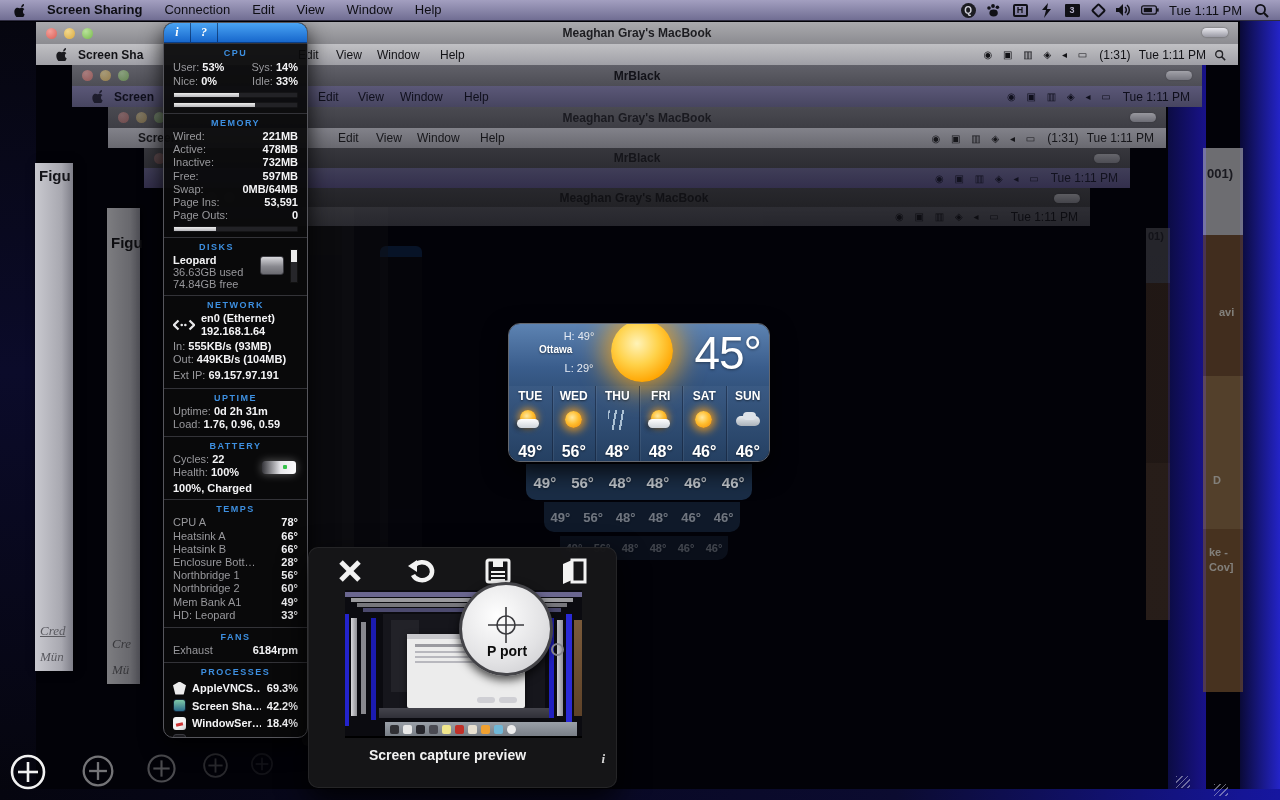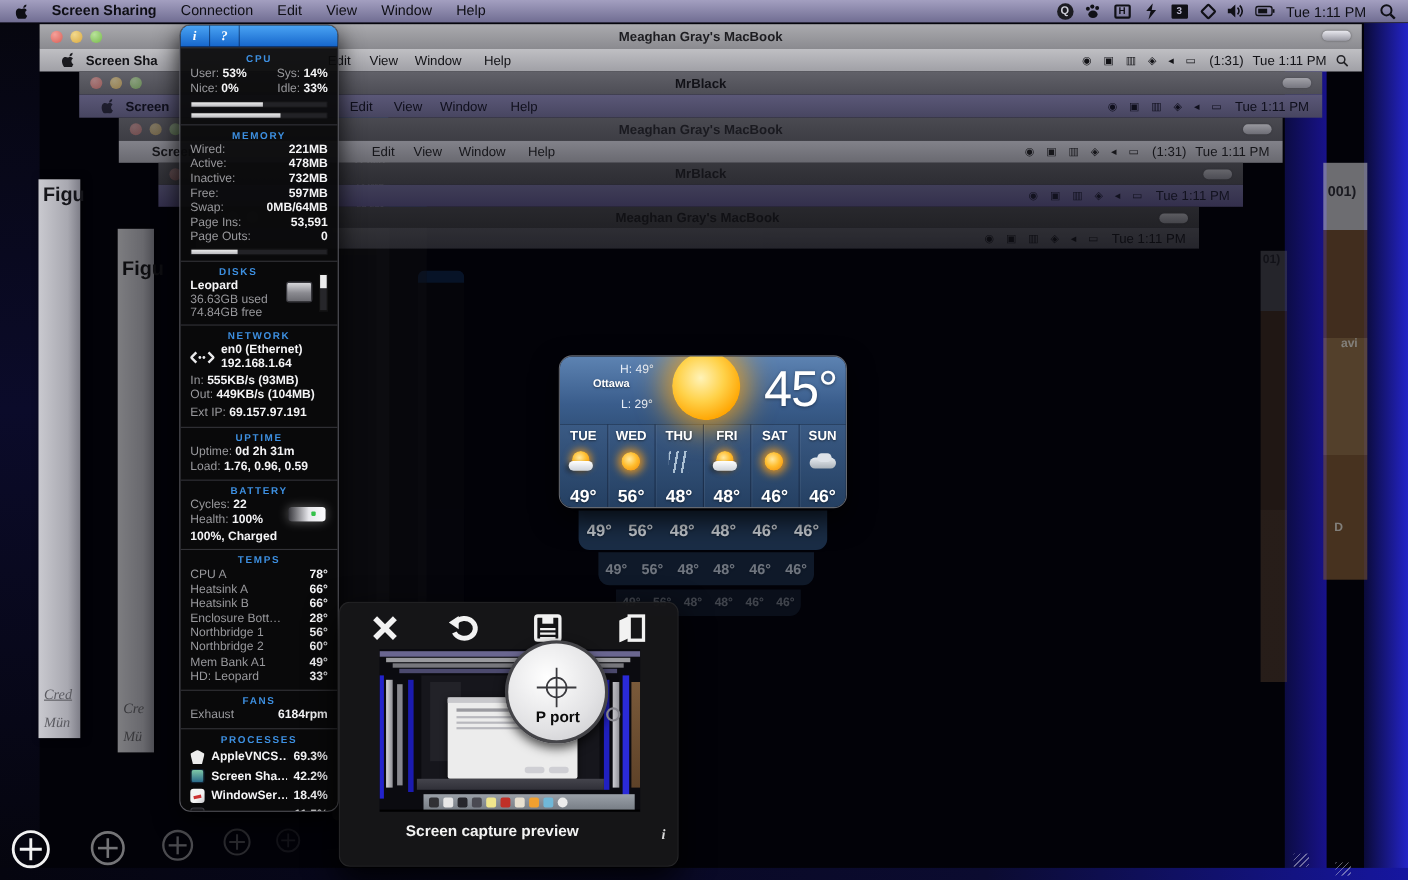--- a/index.html
+++ b/index.html
@@ -8,21 +8,21 @@
 
   
   #stage { position:relative; width:1280px; height:800px; background:#020208; }
   .band-left { left:0; top:22px; width:36px; height:778px; background:linear-gradient(180deg,#06060f,#0b0b2a 45%,#05050d); }
   .band-right-outer { right:0; top:0; width:40px; height:800px; background:linear-gradient(90deg,#0a0a38,#2424c8); }
   .band-right-mid { left:1168px; top:60px; width:38px; height:735px; background:linear-gradient(90deg,#0c0c44,#18128a); }
   .band-bottom { left:0; top:789px; width:1280px; height:11px; background:linear-gradient(90deg,#05050f,#0b0b30 70%,#1616a0); }
 
   
   .figstrip { background:linear-gradient(90deg,#c9c9cf,#a8a8b0 70%,#7e7e88); box-shadow:2px 0 8px rgba(0,0,0,.6); }
-  .figstrip .ftitle { position:absolute; left:4px; top:4px; font-size:18px; font-weight:bold; color:#15151a; }
+  .figstrip .ftitle { position:absolute; left:4px; top:4px; font-size:15px; font-weight:bold; color:#15151a; }
   .figstrip .fcred { position:absolute; left:5px; font-size:13px; font-style:italic; color:#5a5a60; font-family:"Liberation Serif", serif; }
   .fig2 { filter:brightness(.62); }
   .rstrip { overflow:hidden; }
   .rstrip .rs-txt { position:absolute; font-size:11px; color:#2a2a30; font-weight:bold; }
   .rstrip .rs-txt.w { color:#d8d4c8; }
 
   
   #menubar { left:0; top:0; width:1280px; height:21px; background:linear-gradient(180deg,#a39fc0,#716e93); border-bottom:1px solid #2e2c40; z-index:60; display:flex; align-items:center; color:#0e0e14; font-size:13px; }
   #menubar .mi { padding:0 11px; height:22px; line-height:22px; }
   #menubar .mi.app { font-weight:bold; }
@@ -162,21 +162,21 @@
   </div>
   <div class="abs figstrip fig2" style="left:107px;top:208px;width:33px;height:476px;">
     <span class="ftitle" style="top:26px;">Figu</span>
     <span class="fcred" style="top:428px;">Cre</span>
     <span class="fcred" style="top:454px;">Mü</span>
   </div>
 
   <div class="abs rstrip" style="left:1146px;top:228px;width:24px;height:392px;background:linear-gradient(180deg,#55555c 0 14%,#4a3526 14% 60%,#5a4230 60% 100%);opacity:.42;z-index:4;">
     <span class="rs-txt" style="left:2px;top:2px;">01)</span>
   </div>
-  <div class="abs rstrip" style="left:1203px;top:148px;width:40px;height:379px;background:linear-gradient(180deg,#b4b4b8 0 16%,#6b4a2e 16% 42%,#8a6a43 42% 70%,#75522f 70% 100%);opacity:.6;z-index:4;">
+  <div class="abs rstrip" style="left:1203px;top:148px;width:40px;height:544px;background:linear-gradient(180deg,#b4b4b8 0 16%,#6b4a2e 16% 42%,#8a6a43 42% 70%,#75522f 70% 100%);opacity:.6;z-index:4;">
     <span class="rs-txt" style="left:4px;top:18px;font-size:13px;">001)</span>
     <span class="rs-txt w" style="left:16px;top:158px;">avi</span>
     <span class="rs-txt w" style="left:10px;top:326px;">D</span>
     <span class="rs-txt w" style="left:6px;top:398px;">ke -</span>
     <span class="rs-txt w" style="left:6px;top:413px;">Cov]</span>
   </div>
 
   <div class="abs tbar t0" style="left:36px;top:22px;width:1202px;height:22px;z-index:10;">
     <span class="lights" style="left:10px;">
         <i class="tl r"></i>

